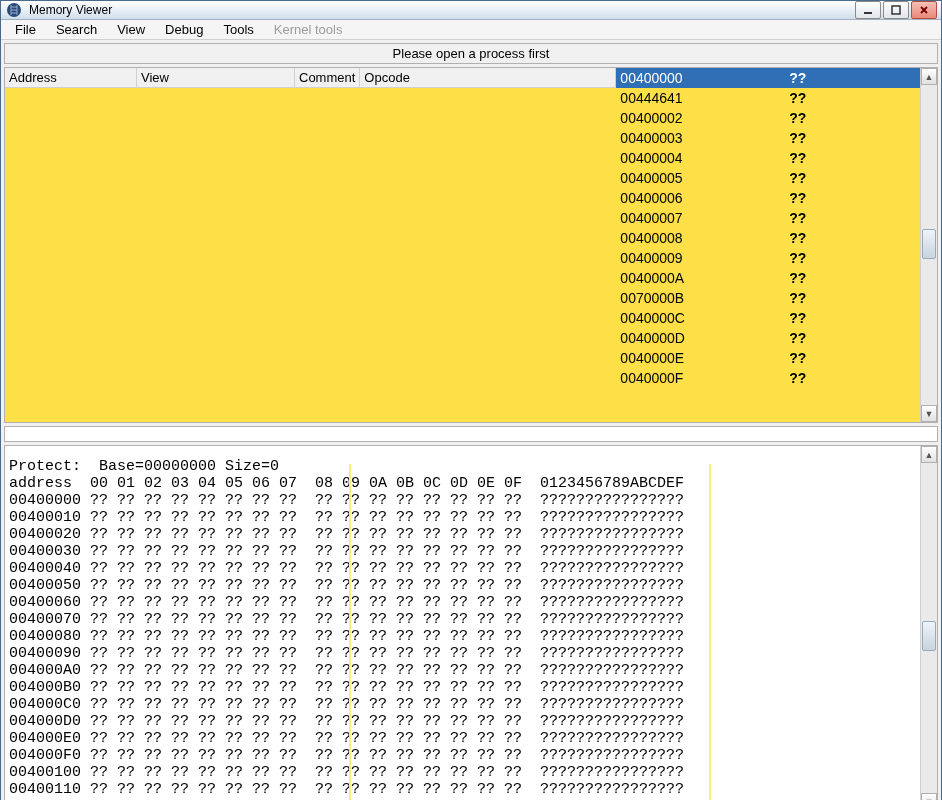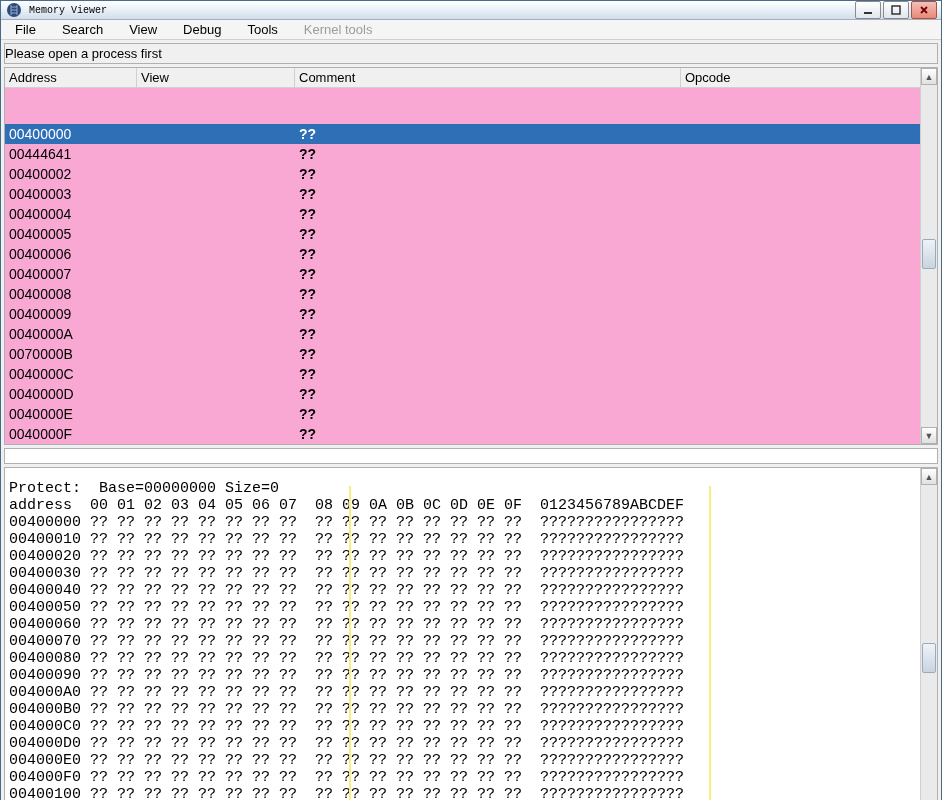--- a/index.html
+++ b/index.html
@@ -26,22 +26,21 @@
   padding: 0 4px;
 }
 .titlebar .app-icon {
   width: 18px;
   height: 18px;
   margin-right: 6px;
 }
 .titlebar .title-text {
   flex: 1;
   color: #000;
-  font-size: 10px;
-  font-family: Liberation Mono, monospace;
+  font-size: 12px;
 }
 .win-controls {
   display: flex;
   gap: 2px;
 }
 .win-btn {
   width: 26px;
   height: 18px;
   border: 1px solid #8a8a8a;
   border-radius: 2px;
@@ -56,51 +55,49 @@
   background: linear-gradient(to bottom, #f5c0b8, #e88878);
   border-color: #b05040;
 }
 .menubar {
   height: 24px;
   background: #f5f5f5;
   border-bottom: 1px solid #d0d0d0;
   display: flex;
   align-items: center;
   padding: 0 6px;
-  gap: 10px;
+  gap: 4px;
 }
 .menu-item {
   padding: 2px 8px;
   color: #000;
   cursor: pointer;
 }
 .menu-item.disabled { color: #9c9c9c; cursor: default; }
 .content {
   flex: 1;
   display: flex;
   flex-direction: column;
   padding: 3px;
   gap: 3px;
   background: #f0f0f0;
 }
 .status-bar {
   border: 1px solid #b0b0b0;
   background: #f0f0f0;
-  text-align: left;
+  text-align: center;
   padding: 2px 0;
   font-size: 13px;
 }
 .disasm-panel {
   border: 1px solid #b0b0b0;
-  background: #f9a8d4;
+  background: #fde047;
   flex: 0 0 356px;
   display: flex;
-  flex-direction: column;
   position: relative;
-  gap: 36px;
 }
 .disasm-header {
   height: 20px;
   display: flex;
   background: #f0f0f0;
   border-bottom: 1px solid #d0d0d0;
 }
 .col-head {
   border-right: 1px solid #d0d0d0;
   padding: 2px 4px;

